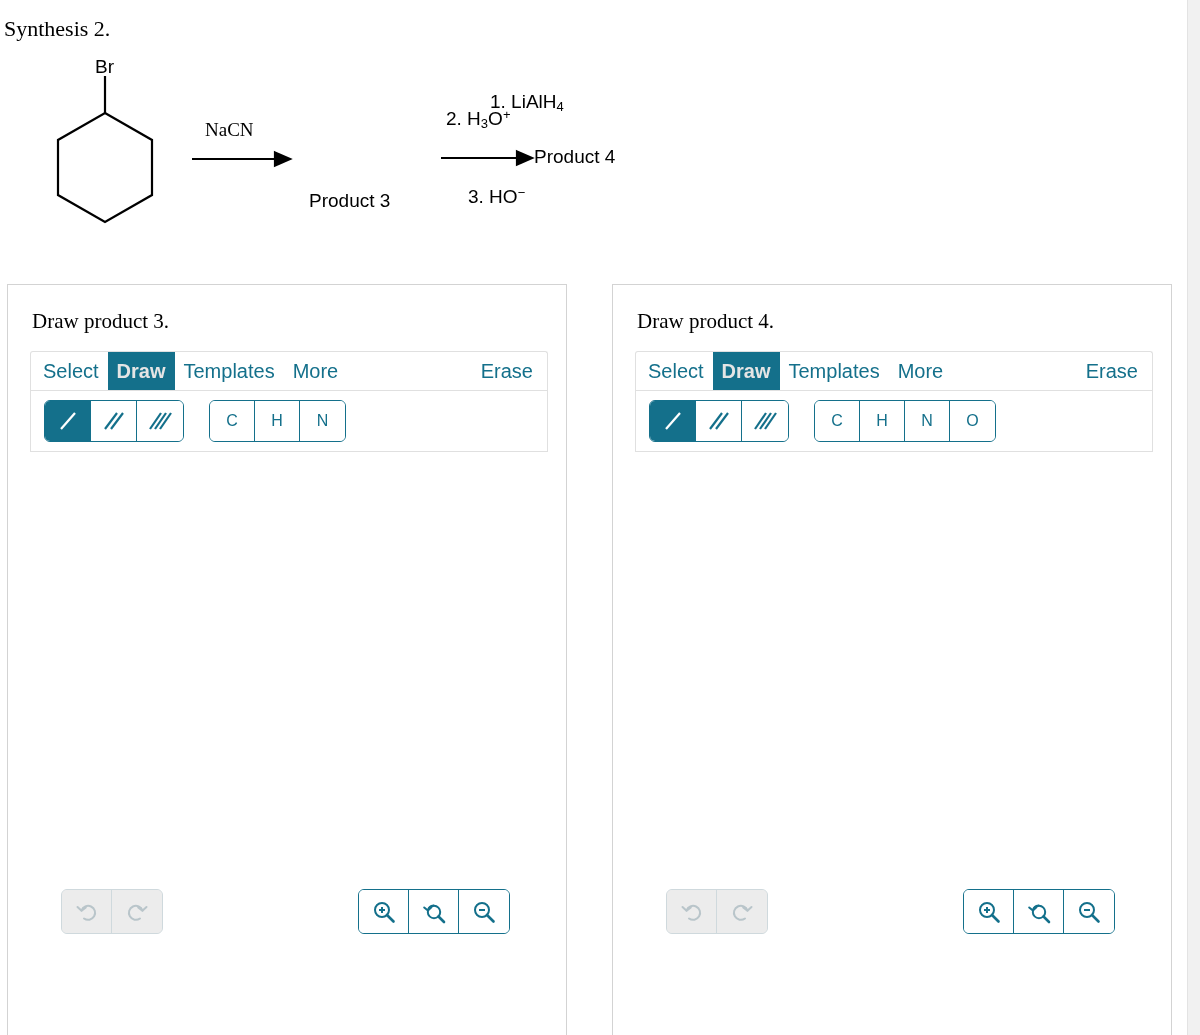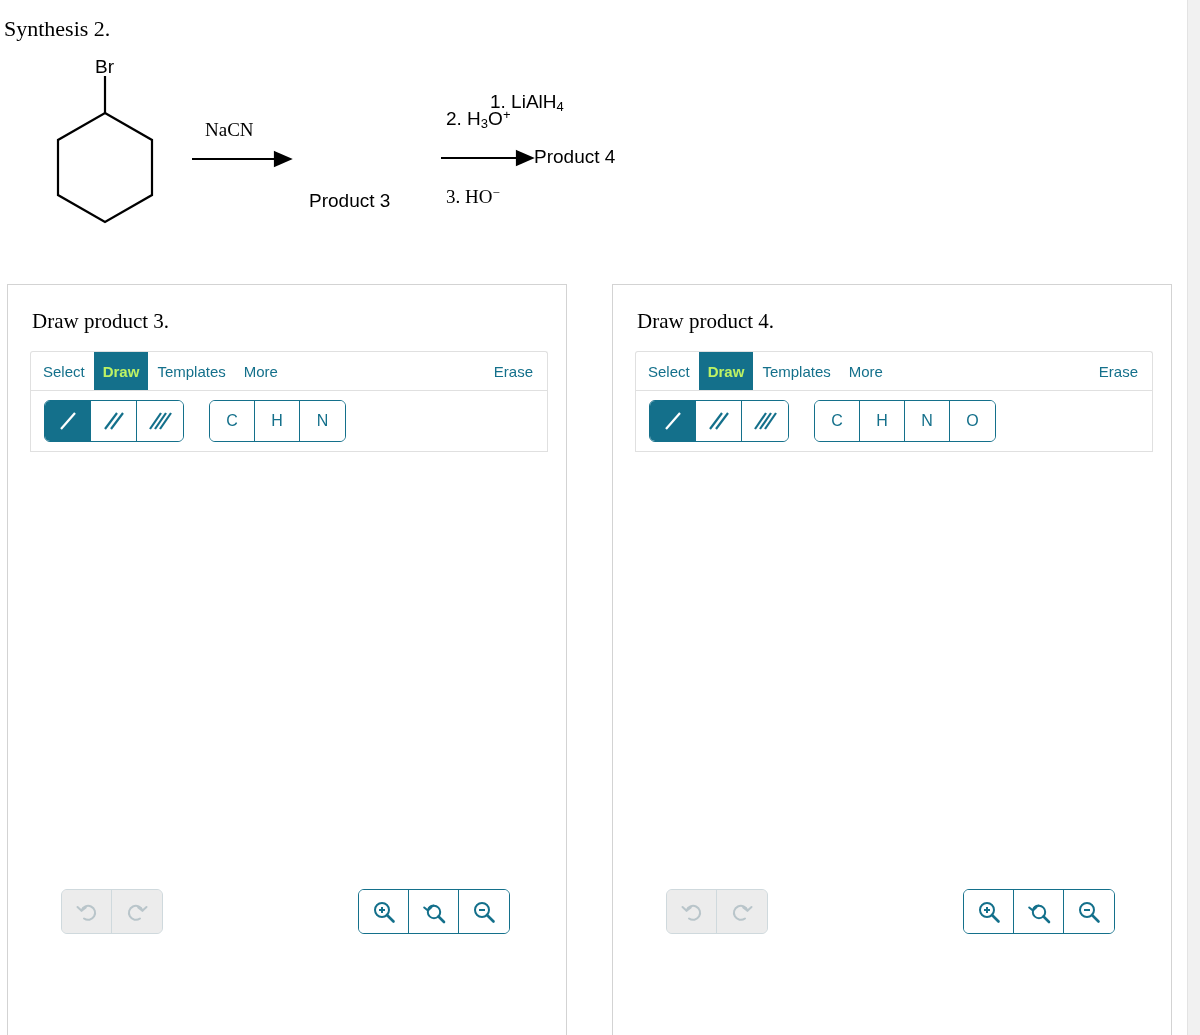--- a/index.html
+++ b/index.html
@@ -73,21 +73,21 @@
   }
   .chem-text sup {
     font-size: 13px;
     vertical-align: 0.45em;
   }
   #label-br   { left: 95px;  top: 56px;  }
   #label-nacn { left: 205px; top: 119px; font-family: Liberation Serif, serif; }
   #label-product3 { left: 309px; top: 146px; margin-top: 44px; }
   #reagent-1  { left: 446px; top: 91px; margin-left: 44px;  }
   #reagent-2  { left: 446px; top: 104px; }
-  #reagent-3  { left: 446px; top: 182px; font-family: Liberation Serif, serif; }
+  #reagent-3  { left: 468px; top: 182px; }
   #label-product4 { left: 534px; top: 146px; }
 
   
   .card {
     position: absolute;
     top: 284px;
     width: 560px;
     height: 920px;
     border: 1px solid #d3d3d3;
     background: #ffffff;
@@ -123,32 +123,32 @@
     border-radius: 3px 3px 0 0;
     background: #ffffff;
     box-sizing: border-box;
     display: flex;
     align-items: stretch;
   }
   .tab {
     display: flex;
     align-items: center;
     padding: 0 9px;
-    font-size: 15px;
+    font-size: 20px;
     color: #14708b;
     cursor: pointer;
     white-space: nowrap;
     background: transparent;
     border: none;
     font-family: "Liberation Sans", sans-serif;
   }
   .tab:first-child { padding-left: 12px; }
   .tab.active {
     background: #14708b;
-    color: #bef264;
+    color: #e5e5e5;
     font-weight: bold;
   }
   .tab-spacer { flex: 1 1 auto; }
   .tab.erase { padding-right: 14px; }
 
   .toolrow {
     position: relative;
     height: 62px;
     border: 1px solid #e0e0e0;
     background: #ffffff;

